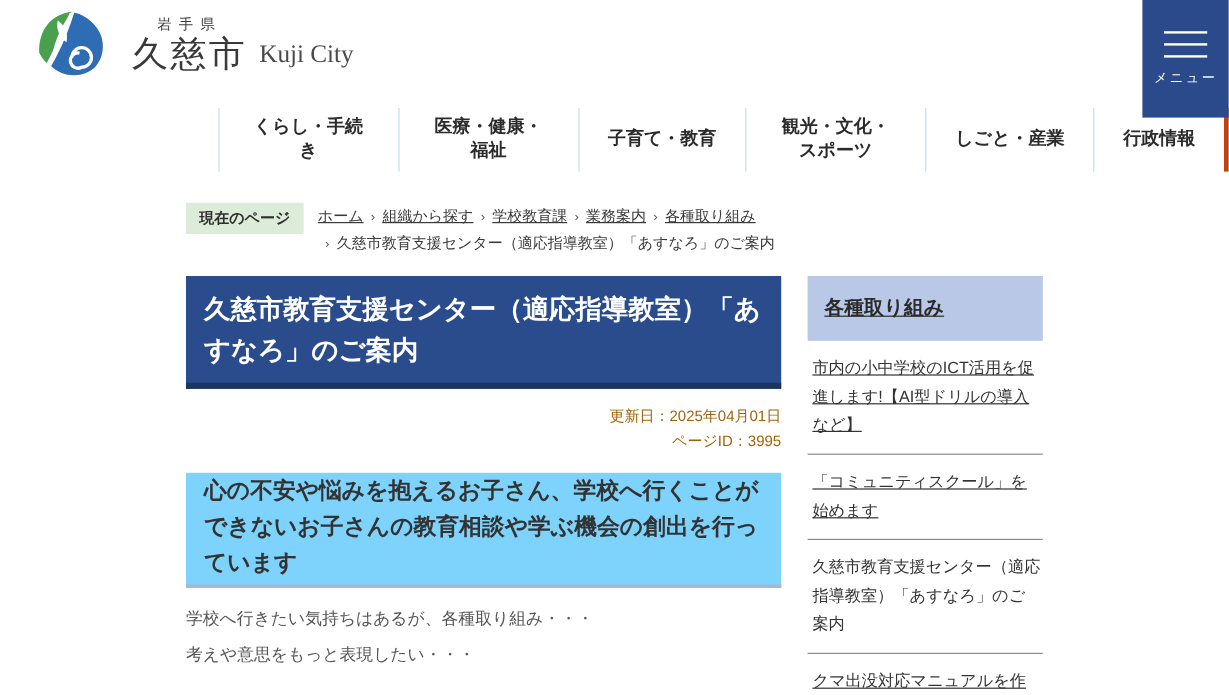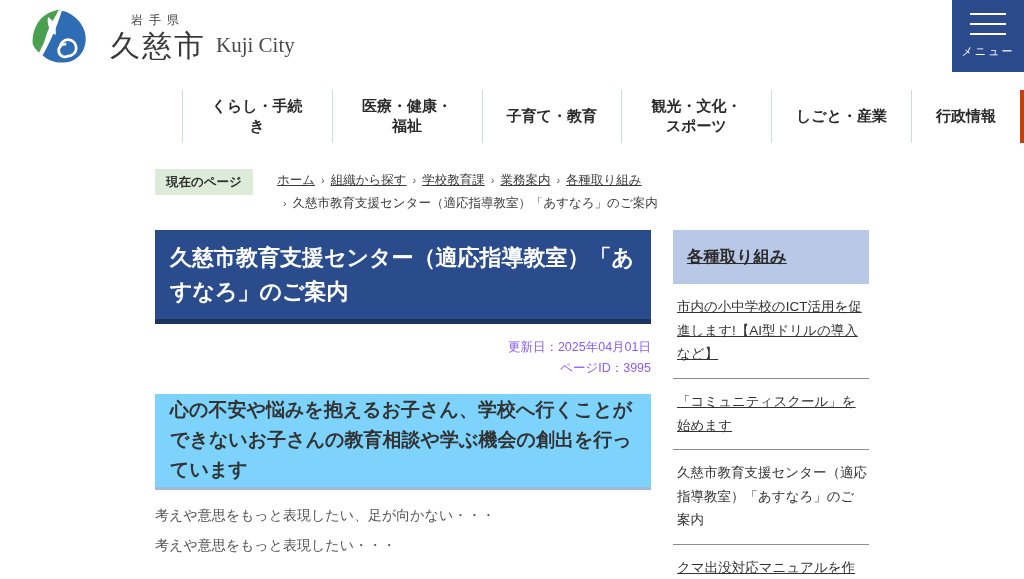--- a/index.html
+++ b/index.html
@@ -9,57 +9,57 @@
   
   .header { position: relative; height: 86px; }
   .logo-wrap { position: absolute; left: 30px; top: 8px; display: flex; align-items: center; }
   .logo-mark { width: 58px; height: 58px; }
   .logo-text { margin-left: 22px; display: flex; align-items: flex-end; }
   .logo-jp { display: flex; flex-direction: column; align-items: center; }
   .logo-pref { font-size: 12px; letter-spacing: 6px; color: #3c3c3c; font-family: "Liberation Serif", serif; }
   .logo-city { font-size: 30px; color: #3a3a3a; font-family: "Liberation Serif", serif; letter-spacing: 2px; line-height: 1.1; }
   .logo-en { font-size: 21px; color: #4a4a4a; font-family: "Liberation Serif", serif; margin-left: 10px; padding-bottom: 4px; }
 
-  .menu-btn { position: absolute; top: 0; right: 0; width: 72px; height: 72px;
+  .menu-btn { position: absolute; top: 0; right: 0; width: 72px; height: 98px;
     background: #2b4a8b; display: flex; flex-direction: column; align-items: center;
     justify-content: center; cursor: pointer; }
   .menu-bars { display: flex; flex-direction: column; gap: 8px; margin-bottom: 9px; }
   .menu-bars span { display: block; width: 36px; height: 2px; background: #ffffff; }
   .menu-label { color: #ffffff; font-size: 11px; letter-spacing: 2px; }
 
   
   .gnav { display: flex; justify-content: flex-end; align-items: stretch; margin-top: 4px; }
   .gnav-item { display: flex; align-items: center; justify-content: center; text-align: center;
     font-size: 15px; font-weight: bold; color: #2b2b2b; padding: 6px 24px;
     border-left: 1px solid #c9dcea; cursor: pointer; max-width: 150px; line-height: 1.35; min-height: 40px; }
   .gnav-item:last-child { border-right: 4px solid #c2410c; }
 
   
   .content { width: 714px; margin: 26px auto 0 auto; }
 
   
   .breadcrumb { display: flex; align-items: flex-start; font-size: 12.5px; line-height: 1.9; }
   .bc-label { background: #dcecd9; color: #2f2f2f; font-weight: bold; padding: 3px 11px;
-    white-space: nowrap; margin-right: 24px; line-height: 1.6; }
+    white-space: nowrap; margin-right: 12px; line-height: 1.6; }
   .bc-trail { color: #3a3a3a; }
   .bc-trail a { color: #3a3a3a; text-decoration: underline; cursor: pointer; }
   .bc-sep { margin: 0 6px; color: #555; font-size: 11px; }
   .bc-line2 { display: block; }
 
   
   .columns { display: flex; margin-top: 14px; gap: 22px; align-items: flex-start; }
   .main-col { width: 496px; }
   .side-col { width: 196px; }
 
   
   .page-title { background: #2a4c8c; border-bottom: 5px solid #1c355f; color: #ffffff;
     font-size: 22px; font-weight: bold; line-height: 1.55; padding: 11px 15px 10px 15px; }
 
   
-  .meta { text-align: right; font-size: 12.5px; color: #8b5cf6; margin-top: 13px; line-height: 1.7; }
+  .meta { text-align: right; font-size: 12.5px; color: #a16207; margin-top: 13px; line-height: 1.7; }
 
   
   .lead-box { background: #7dd3fc; border-bottom: 3px solid #a2b8d8; margin-top: 14px;
     padding: 1px 15px; font-size: 19px; font-weight: bold; color: #333; line-height: 1.6; }
 
   
   .paragraphs { margin-top: 18px; }
   .paragraphs p { font-size: 14px; color: #555; margin-bottom: 15px; line-height: 1.05; }
 
   
@@ -128,21 +128,21 @@
       <h1 class="page-title">久慈市教育支援センター（適応指導教室）「あすなろ」のご案内</h1>
 
       <div class="meta">
         <div>更新日：2025年04月01日</div>
         <div>ページID：3995</div>
       </div>
 
       <div class="lead-box">心の不安や悩みを抱えるお子さん、学校へ行くことができないお子さんの教育相談や学ぶ機会の創出を行っています</div>
 
       <div class="paragraphs">
-        <p>考えや意思をもっと表現したい、足が向かない・・・</p>
+        <p>学校へ行きたい気持ちはあるが、各種取り組み・・・</p>
         <p>考えや意思をもっと表現したい・・・</p>
 
       </div>
     </div>
 
     <div class="side-col">
       <div class="side-head">
         <a>各種取り組み</a>
       </div>
       <ul class="side-list">

